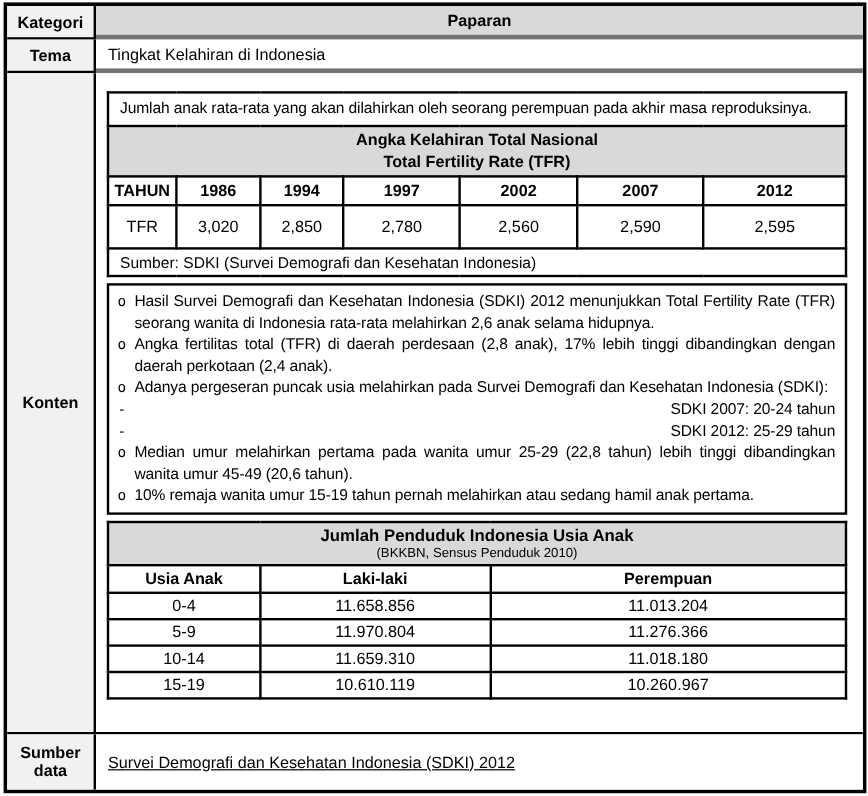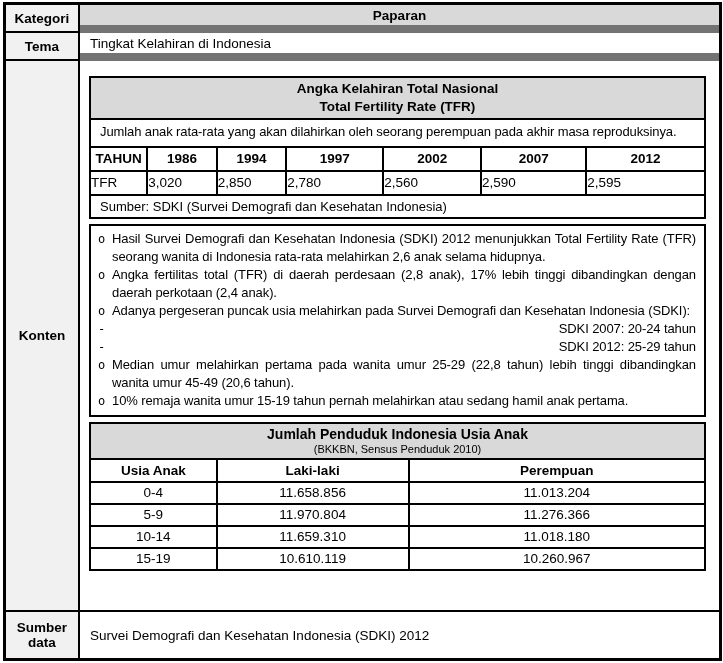--- a/index.html
+++ b/index.html
@@ -25,27 +25,27 @@
     border-bottom: 2px solid #000;
     display: flex; align-items: center; justify-content: center;
     text-align: center;
     font-weight: bold;
     font-size: 13.5px;
     line-height: 15px;
     padding: 2px;
   }
   .lblcell.last { border-bottom: none; }
   .valcell {
-    border-bottom: 8px solid #737373;
+    border-bottom: 4px solid #737373;
     display: flex; align-items: center;
     font-size: 13.5px;
     padding: 2px 10px;
     background: #fff;
   }
-  .valcell.last { border-bottom: none; }
+  .valcell.last { border-bottom: none; text-decoration: underline; }
   .paparan {
     background: #d9d9d9;
     justify-content: center;
     font-weight: bold;
     font-size: 13.5px;
   }
   .konten-body {
     border-bottom: 2px solid #000;
     padding: 15px 13px 6px 9px;
     overflow: hidden;
@@ -66,21 +66,21 @@
     padding: 2px 4px;
   }
   .desc-cell {
     text-align: justify;
     padding: 3px 9px 5px 9px;
     line-height: 17.5px;
     font-size: 13px;
     letter-spacing: -0.1px;
   }
   .yr-head { text-align: center; font-weight: bold; padding: 2px 0; height: 24px; font-size: 13.5px; }
-  .num-cell { text-align: left; padding: 2px 0; height: 24px; font-size: 13.5px; }
+  .num-cell { text-align: center; padding: 2px 0; height: 36px; font-size: 13.5px; }
   .src-cell { text-align: left; padding: 3px 9px; font-size: 13px; height: 23px; }
 
   .bullets { padding: 4px 8px 5px 5px; }
   .li { display: flex; line-height: 18px; font-size: 13px; letter-spacing: -0.1px; }
   .li .mk { flex: 0 0 16px; font-family: "DejaVu Sans Mono", monospace; font-size: 12px; text-align: left; padding-left: 2px; }
   .li .tx { flex: 1; text-align: justify; }
   .li.sub .tx { text-align: right; }
 
   .tbl2-sub { font-weight: normal; font-size: 11px; line-height: 13px; display: block; }
   .tbl2-title { display: block; font-size: 14px; line-height: 17px; }
@@ -116,27 +116,27 @@
         <col style="width:9.3%">
           <col style="width:11.3%">
           <col style="width:11.3%">
         <col style="width:15.8%">
           <col style="width:15.9%">
           <col style="width:17.1%">
           <col style="width:19.3%">
       </colgroup>
       <tbody>
         <tr>
+          <td class="desc-cell" colspan="7">Jumlah anak rata-rata yang akan dilahirkan oleh seorang perempuan pada akhir masa reproduksinya.</td>
+        </tr>
+        <tr>
           <td class="tbl-titlebar" colspan="7">
             <span>Angka Kelahiran Total Nasional</span><br>
             <span>Total Fertility Rate (TFR)</span>
           </td>
-        </tr>
-        <tr>
-          <td class="desc-cell" colspan="7">Jumlah anak rata-rata yang akan dilahirkan oleh seorang perempuan pada akhir masa reproduksinya.</td>
         </tr>
         <tr>
           <td class="yr-head">TAHUN</td>
           <td class="yr-head">1986</td>
           <td class="yr-head">1994</td>
           <td class="yr-head">1997</td>
           <td class="yr-head">2002</td>
           <td class="yr-head">2007</td>
           <td class="yr-head">2012</td>
         </tr>

